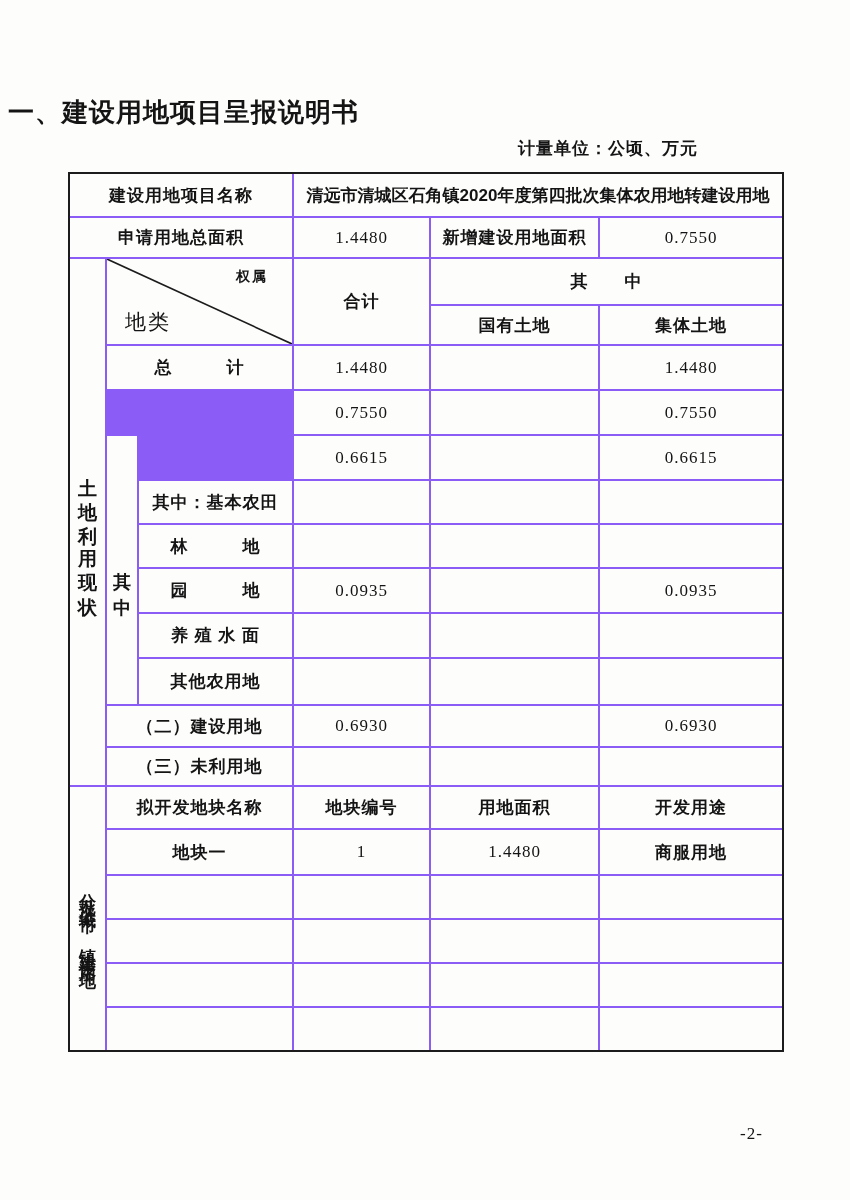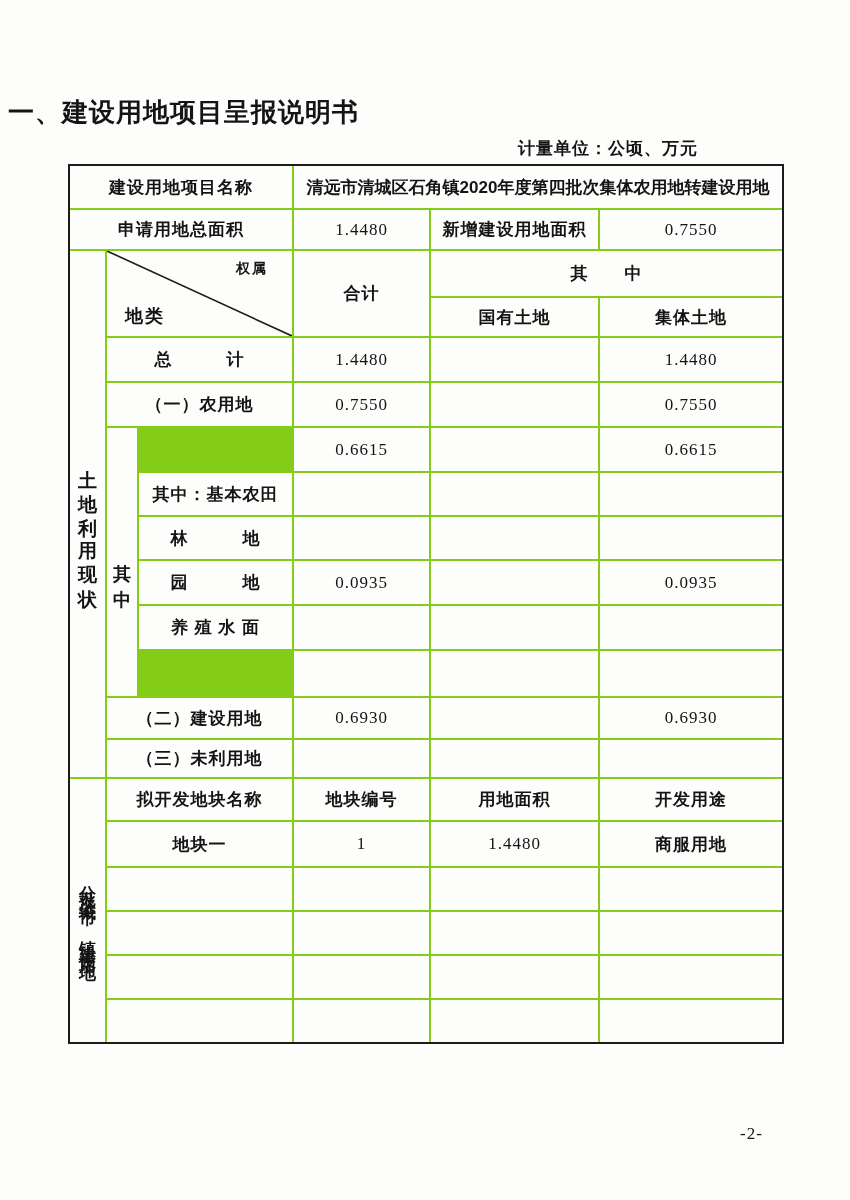--- a/index.html
+++ b/index.html
@@ -19,26 +19,26 @@
     position:absolute;top:87px;left:0;width:100%;
     text-align:left;
     font-size:26px;font-weight:bold;letter-spacing:1px;
     margin:8px;
   }
   .unit-note{
     position:absolute;top:137px;right:152px;
     font-size:17px;font-weight:bold;letter-spacing:1px;
   }
   .grid{
-    position:absolute;left:68px;top:164px;
+    position:absolute;left:68px;top:172px;
     display:grid;
     grid-template-columns:35px 30px 153px 135px 167px 182px;
     grid-template-rows:42px 39px 45px 38px 43px 43px 43px 42px 42px 43px 43px 45px 40px 37px 41px 44px 42px 42px 42px 42px;
     gap:2px;
-    background:#84cc16;
+    background:#8b5cf6;
     border:2px solid #1c1c1c;
   }
   .cell{
     background:#fdfdfc;
     display:flex;align-items:center;justify-content:center;
     font-size:17px;
     overflow:hidden;
   }
   .lbl{font-weight:bold;letter-spacing:1px;}
   .num{
@@ -50,21 +50,21 @@
     writing-mode:vertical-rl;
     text-orientation:upright;
     font-weight:bold;
   }
   .vsec1{font-size:19px;letter-spacing:24px;padding-top:24px;}
   .vsec2{font-size:18px;letter-spacing:26px;padding-top:26px;}
   .vsec3{font-size:17px;letter-spacing:6px;padding-top:6px;}
   .diag{position:relative;}
   .diag svg{position:absolute;inset:0;width:100%;height:100%;display:block;}
   .diag .d-top{position:absolute;top:9px;right:24px;font-weight:bold;font-size:14px;letter-spacing:2px;}
-  .diag .d-bottom{position:absolute;bottom:8px;left:18px;font-weight:bold;font-size:18px;letter-spacing:2px;}
+  .diag .d-bottom{position:absolute;bottom:8px;left:18px;font-weight:normal;font-size:21px;letter-spacing:2px;}
   .page-num{
     position:absolute;top:1124px;left:740px;
     font-family:"Liberation Serif","DejaVu Serif",serif;
     font-size:17px;letter-spacing:1px;
   }
 </style>
 </head>
 <body>
 
 <div class="page">
@@ -95,21 +95,20 @@
     <div class="cell lbl" style="grid-area:3/4/5/5">合计</div>
     <div class="cell lbl" style="grid-area:3/5/4/7">其　　中</div>
     <div class="cell lbl" style="grid-area:4/5/5/6">国有土地</div>
     <div class="cell lbl" style="grid-area:4/6/5/7">集体土地</div>
 
     <div class="cell lbl" style="grid-area:5/2/6/4">总　　　计</div>
     <div class="cell num" style="grid-area:5/4/6/5">1.4480</div>
     <div class="cell num" style="grid-area:5/5/6/6"></div>
     <div class="cell num" style="grid-area:5/6/6/7">1.4480</div>
 
-    <div class="cell lbl" style="grid-area:6/2/7/4">（一）农用地</div>
     <div class="cell num" style="grid-area:6/4/7/5">0.7550</div>
     <div class="cell num" style="grid-area:6/5/7/6"></div>
     <div class="cell num" style="grid-area:6/6/7/7">0.7550</div>
 
     <div class="cell vtext vsec2" style="grid-area:7/2/13/3">其中</div>
 
     <div class="cell num" style="grid-area:7/4/8/5">0.6615</div>
     <div class="cell num" style="grid-area:7/5/8/6"></div>
     <div class="cell num" style="grid-area:7/6/8/7">0.6615</div>
 
@@ -126,20 +125,21 @@
     <div class="cell lbl" style="grid-area:10/3/11/4">园　　　地</div>
     <div class="cell num" style="grid-area:10/4/11/5">0.0935</div>
     <div class="cell num" style="grid-area:10/5/11/6"></div>
     <div class="cell num" style="grid-area:10/6/11/7">0.0935</div>
 
     <div class="cell lbl" style="grid-area:11/3/12/4">养 殖 水 面</div>
     <div class="cell num" style="grid-area:11/4/12/5"></div>
     <div class="cell num" style="grid-area:11/5/12/6"></div>
     <div class="cell num" style="grid-area:11/6/12/7"></div>
 
+    <div class="cell lbl" style="grid-area:12/3/13/4">其他农用地</div>
     <div class="cell num" style="grid-area:12/4/13/5"></div>
     <div class="cell num" style="grid-area:12/5/13/6"></div>
     <div class="cell num" style="grid-area:12/6/13/7"></div>
 
     <div class="cell lbl" style="grid-area:13/2/14/4">（二）建设用地</div>
     <div class="cell num" style="grid-area:13/4/14/5">0.6930</div>
     <div class="cell num" style="grid-area:13/5/14/6"></div>
     <div class="cell num" style="grid-area:13/6/14/7">0.6930</div>
 
     <div class="cell lbl" style="grid-area:14/2/15/4">（三）未利用地</div>

